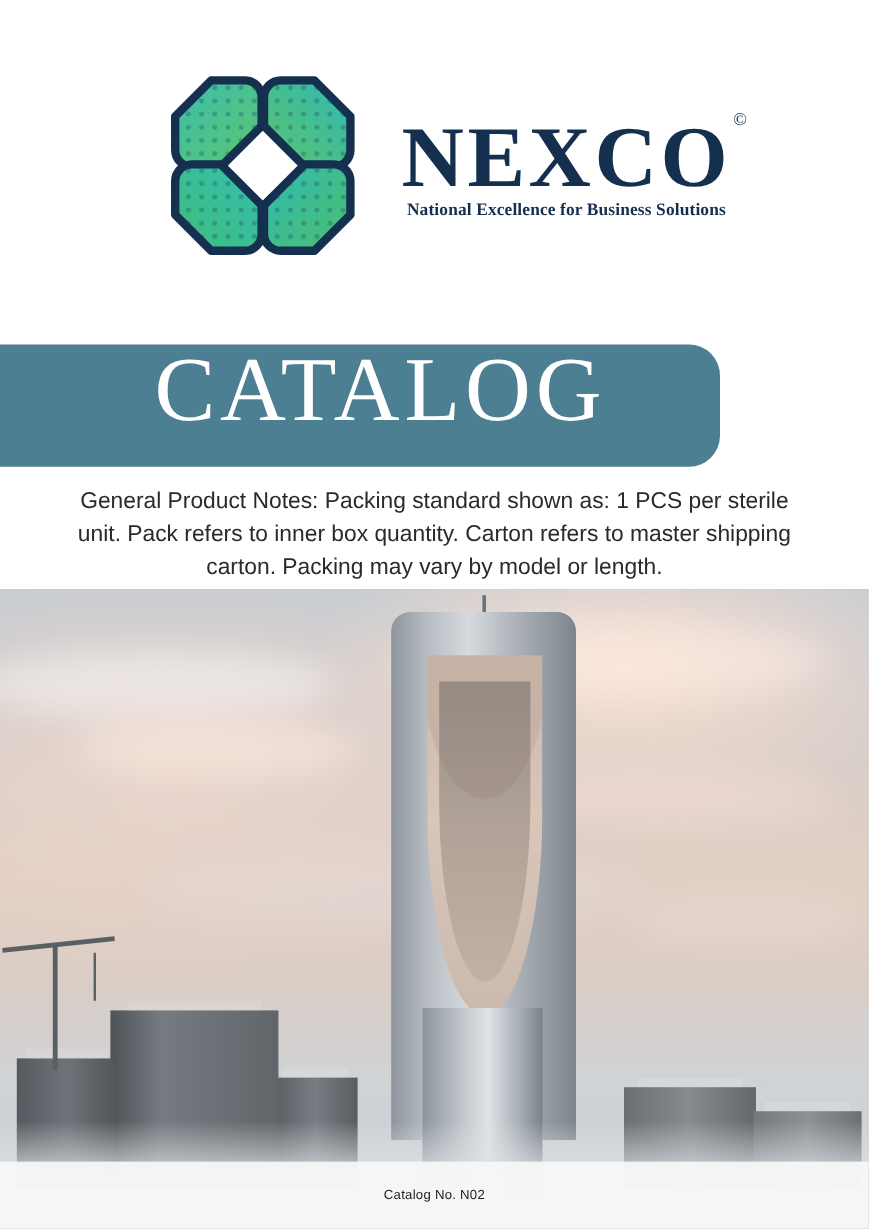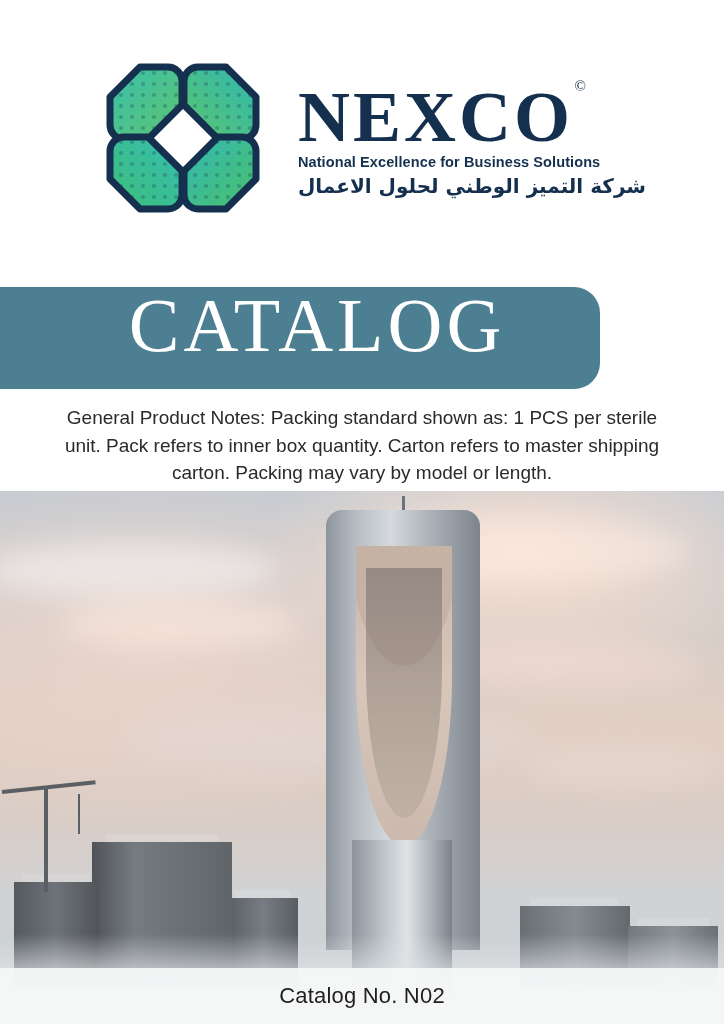--- a/index.html
+++ b/index.html
@@ -64,25 +64,25 @@
   .brand-copy {
     position: absolute;
     top: -4px;
     right: -16px;
     font-size: 15px;
     font-family: "Liberation Serif", serif;
     font-weight: normal;
     color: #15304f;
   }
   .brand-tagline {
-    font-family: Liberation Sans, sans-serif;
+    font-family: Liberation Serif, serif;
     font-weight: bold;
     font-size: 14.5px;
     color: #15304f;
-    text-align: left;
+    text-align: center;
     letter-spacing: 0.1px;
     margin-top: 2px;
   }
   .brand-arabic {
     font-family: "DejaVu Sans", sans-serif;
     font-weight: bold;
     font-size: 20px;
     color: #15304f;
     text-align: center;
     direction: rtl;
@@ -275,21 +275,21 @@
     left: 0;
     bottom: 0;
     width: 724px;
     height: 56px;
     background: rgba(246,247,248,0.93);
     display: flex;
     align-items: center;
     justify-content: center;
   }
   .footer-text {
-    font-size: 22px;
+    font-size: 11px;
     color: #1f1f1f;
     font-family: "Liberation Sans", sans-serif;
     letter-spacing: 0.2px;
   }
 </style>
 </head>
 <body>
 
 <div class="page">
 
@@ -335,21 +335,20 @@
           </g>
         </svg>
       </div>
 
       <div class="logo-text-block">
         <div class="brand-name">
           <span>NEXCO</span>
           <span class="brand-copy">©</span>
         </div>
         <div class="brand-tagline">National Excellence for Business Solutions</div>
-        <div class="brand-arabic">شركة التميز الوطني لحلول الاعمال</div>
       </div>
 
     </div>
   </div>
 
   <div class="banner">
     <div class="banner-title">CATALOG</div>
   </div>
 
   <div class="notes">General Product Notes: Packing standard shown as: 1 PCS per sterile unit. Pack refers to inner box quantity. Carton refers to master shipping carton. Packing may vary by model or length.</div>

